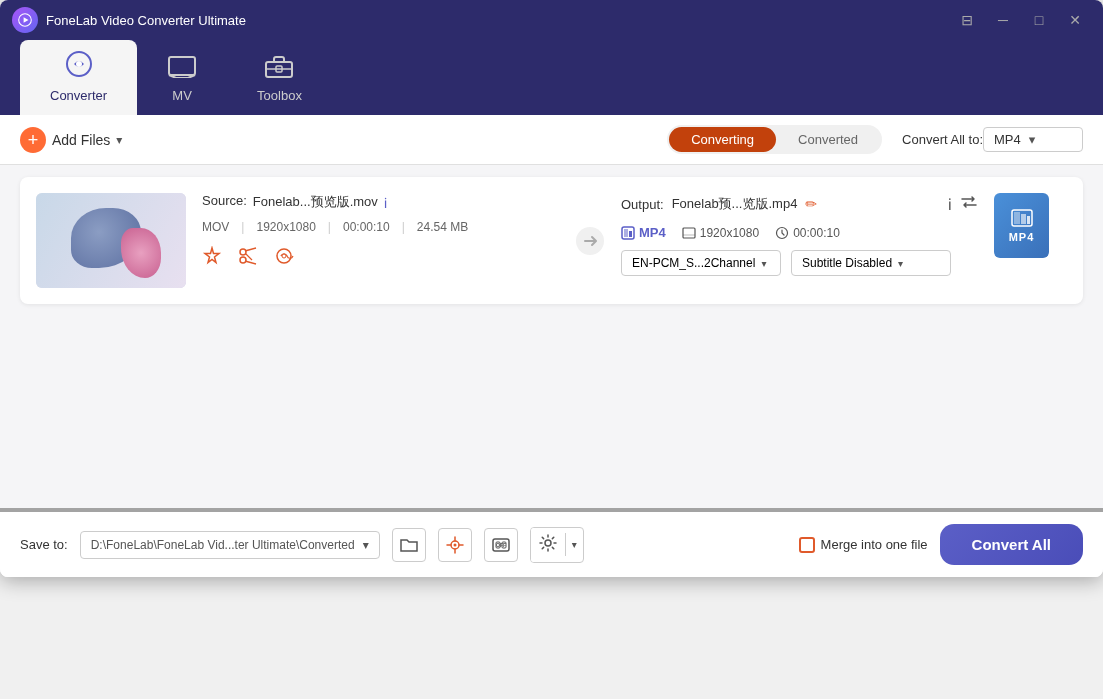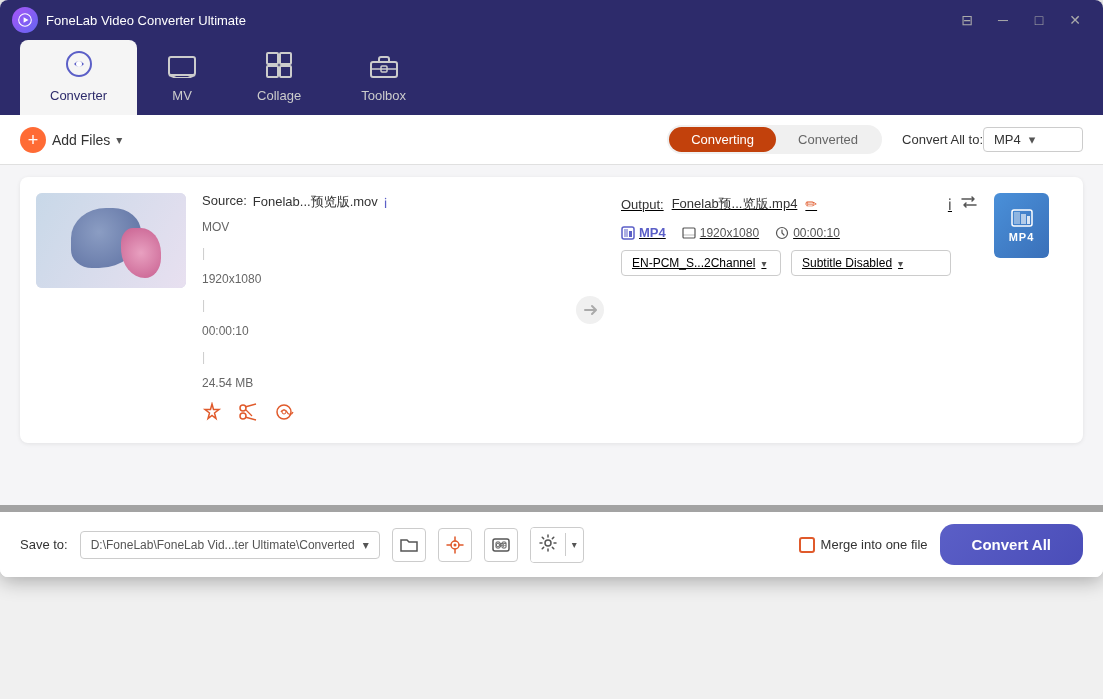--- a/index.html
+++ b/index.html
@@ -248,21 +248,20 @@
       color: #5b5fc7;
       cursor: pointer;
       font-size: 14px;
     }
     .file-meta {
       display: flex;
       gap: 12px;
       font-size: 12px;
       color: #666;
       margin-bottom: 12px;
-      flex-direction: column;
     }
     .file-meta-sep {
       color: #ccc;
     }
     .file-actions {
       display: flex;
       gap: 16px;
     }
     .file-action-btn {
       background: transparent;
@@ -274,21 +273,20 @@
     }
     .arrow-icon {
       font-size: 24px;
       color: #aaa;
       display: flex;
       align-items: center;
       align-self: center;
     }
     .output-section {
       flex: 1;
-      text-decoration: underline;
     }
     .output-header {
       display: flex;
       align-items: center;
       gap: 8px;
       margin-bottom: 10px;
     }
     .output-edit {
       color: #e05a2b;
       cursor: pointer;
@@ -365,21 +363,21 @@
       display: flex;
       align-items: center;
       gap: 6px;
       cursor: pointer;
       min-width: 160px;
     }
     .output-dropdown-arrow { color: #555; font-size: 10px; }
     
     .bottom-bar {
       background: #ffffff;
-      border-top: 7px solid #a3a3a3;
+      border-top: 4px solid #a3a3a3;
       padding: 12px 20px;
       display: flex;
       align-items: center;
       gap: 12px;
       flex-shrink: 0;
     }
     .save-to-label {
       font-size: 13px;
       color: #333;
       white-space: nowrap;
@@ -498,31 +496,20 @@
     <div class="nav-tab">
       <div class="nav-tab-icon">
         <svg width="28" height="22" viewBox="0 0 28 22" fill="none">
           <rect x="1" y="1" width="26" height="18" rx="2" stroke="#ccc" stroke-width="2" fill="none"></rect>
           <line x1="1" y1="19" x2="8" y2="22" stroke="#ccc" stroke-width="2"></line>
           <line x1="27" y1="19" x2="20" y2="22" stroke="#ccc" stroke-width="2"></line>
           <line x1="8" y1="22" x2="20" y2="22" stroke="#ccc" stroke-width="2"></line>
         </svg>
       </div>
       <span class="nav-tab-label">MV</span>
-    </div>
-    <div class="nav-tab">
-      <div class="nav-tab-icon">
-        <svg width="26" height="26" viewBox="0 0 26 26" fill="none">
-          <rect x="1" y="1" width="11" height="11" rx="1" stroke="#ccc" stroke-width="2" fill="none"></rect>
-          <rect x="14" y="1" width="11" height="11" rx="1" stroke="#ccc" stroke-width="2" fill="none"></rect>
-          <rect x="1" y="14" width="11" height="11" rx="1" stroke="#ccc" stroke-width="2" fill="none"></rect>
-          <rect x="14" y="14" width="11" height="11" rx="1" stroke="#ccc" stroke-width="2" fill="none"></rect>
-        </svg>
-      </div>
-      <span class="nav-tab-label">Collage</span>
     </div>
     <div class="nav-tab">
       <div class="nav-tab-icon">
         <svg width="28" height="24" viewBox="0 0 28 24" fill="none">
           <rect x="1" y="8" width="26" height="15" rx="2" stroke="#ccc" stroke-width="2" fill="none"></rect>
           <path d="M9 8V5a2 2 0 012-2h6a2 2 0 012 2v3" stroke="#ccc" stroke-width="2" fill="none"></path>
           <line x1="1" y1="15" x2="27" y2="15" stroke="#ccc" stroke-width="1.5"></line>
           <rect x="11" y="12" width="6" height="6" rx="1" stroke="#ccc" stroke-width="1.5" fill="none"></rect>
         </svg>
       </div>

